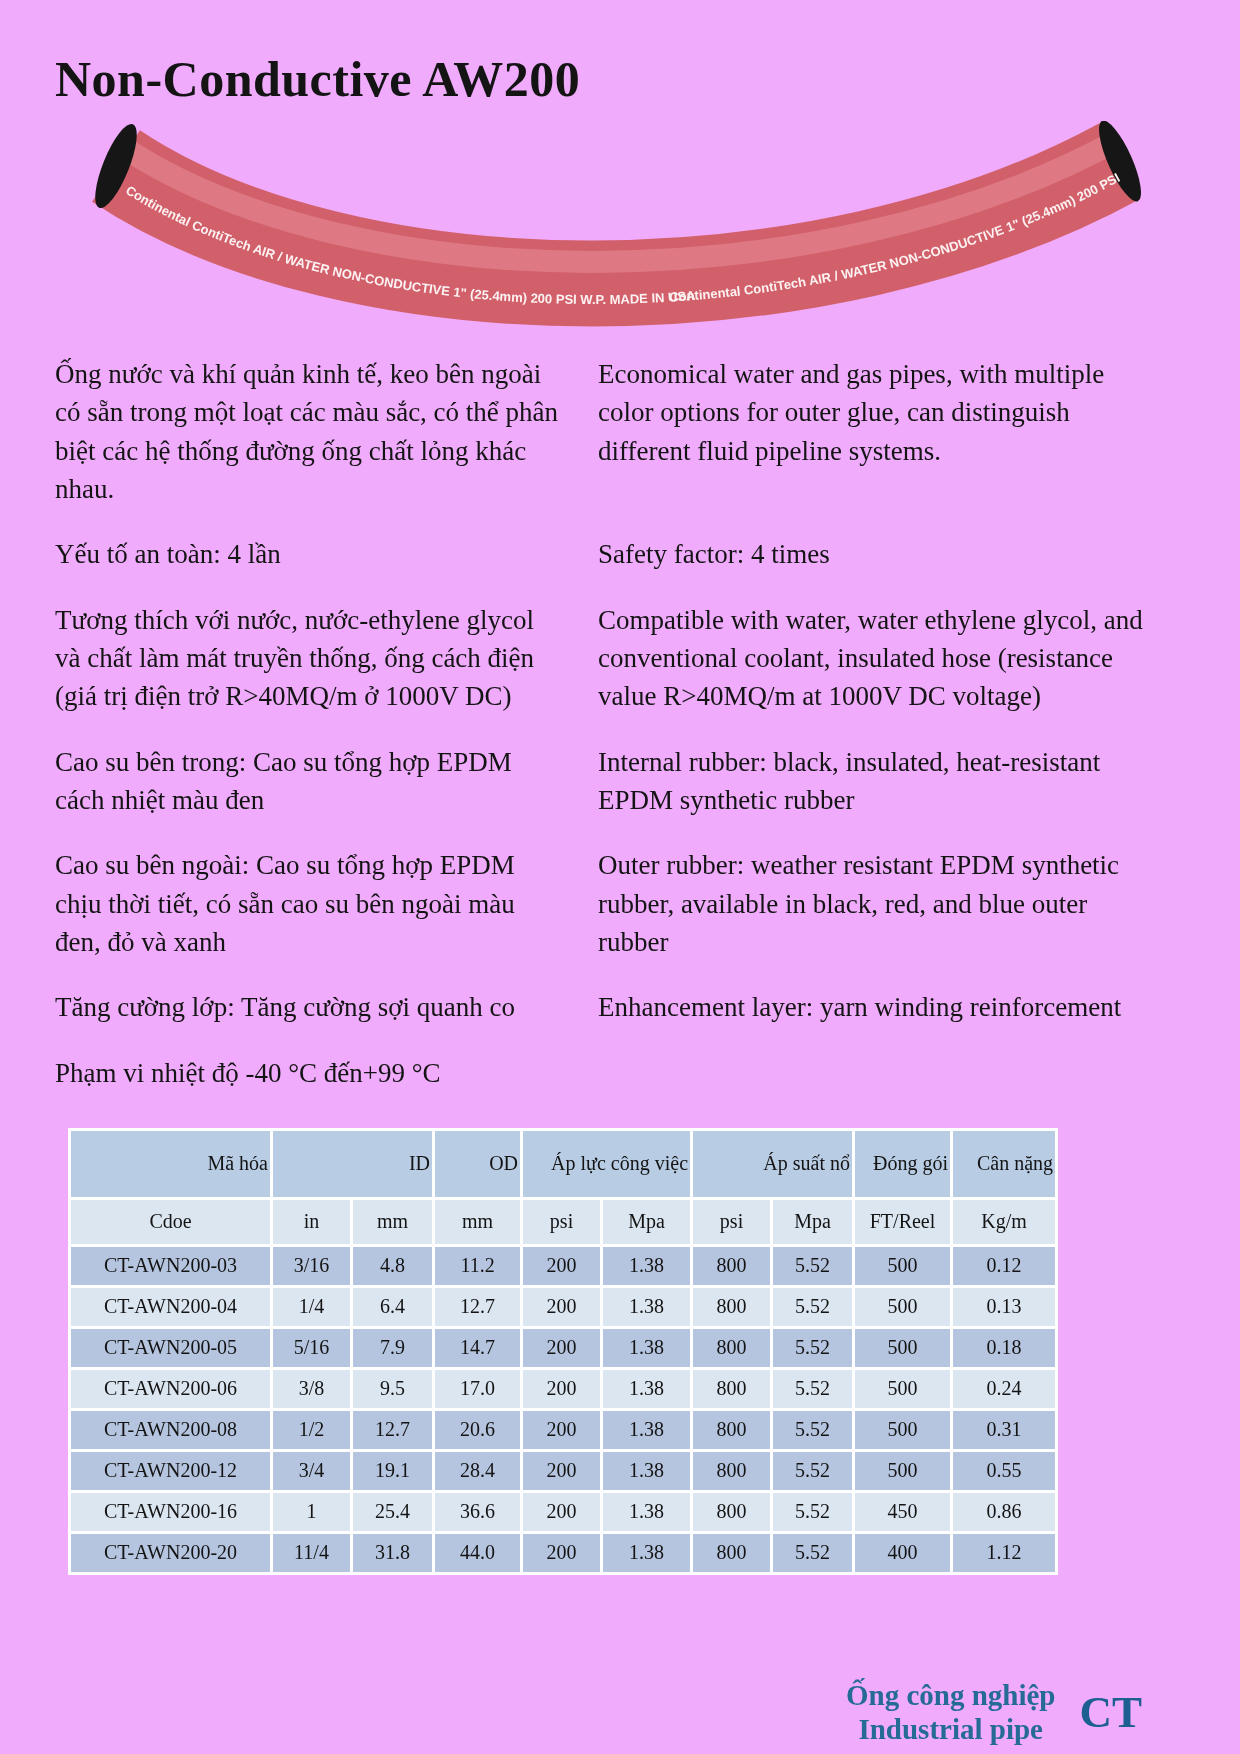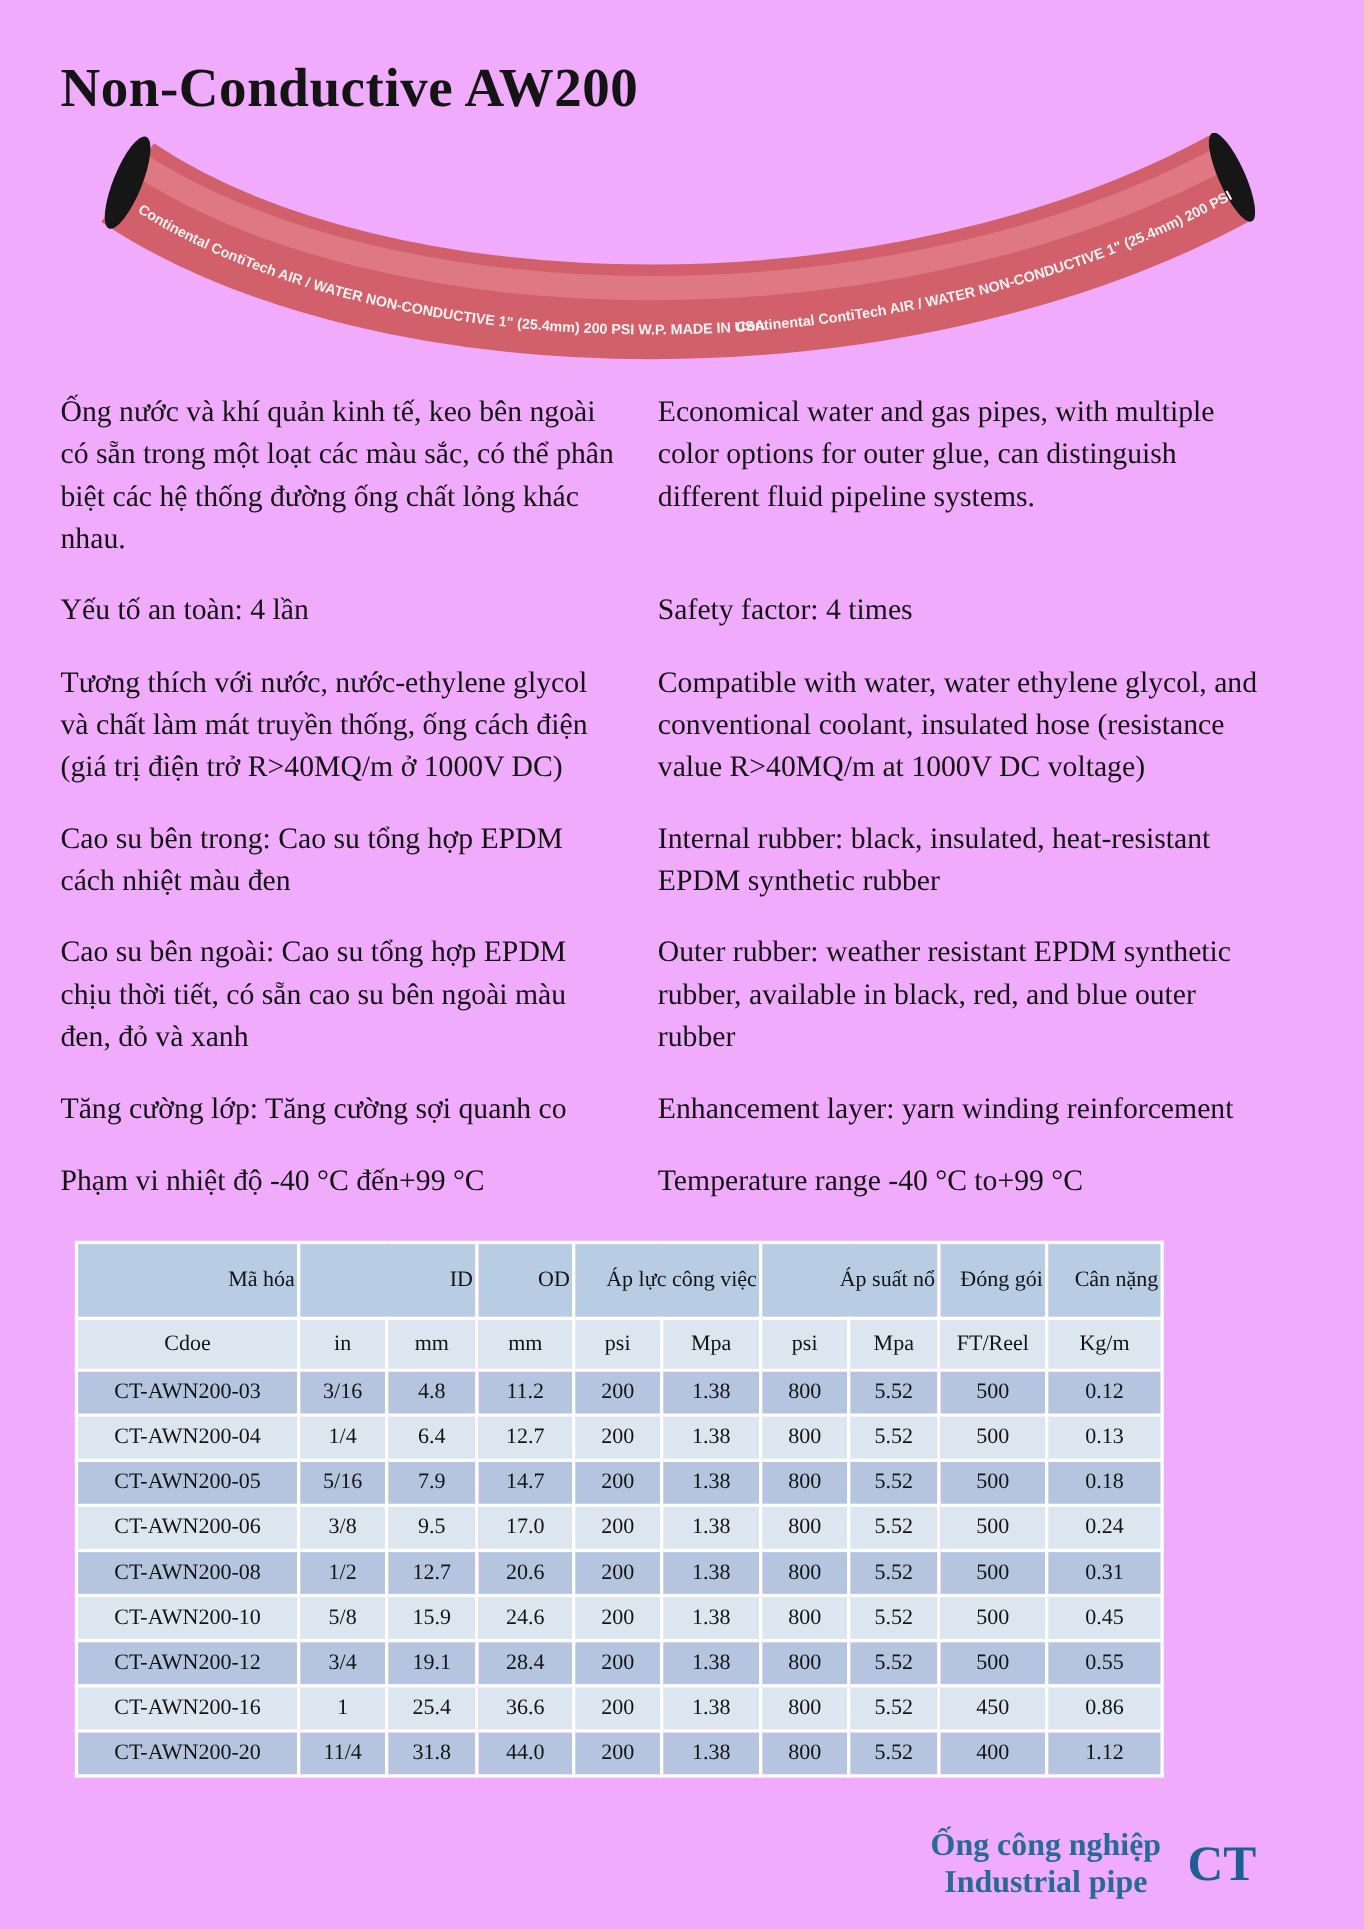--- a/index.html
+++ b/index.html
@@ -54,21 +54,21 @@
   }
   .spec-table thead tr.units td {
     background:#dce6f1;
     height:44px;
   }
   .spec-table tbody td { height:38px; }
   .spec-table tbody tr.row-dark  td { background:#b5c5df; }
   .spec-table tbody tr.row-light td { background:#dce6f1; }
   .footer {
     position:absolute;
-    right:98px; bottom:26px;
+    right:98px; bottom:8px;
     display:flex;
     align-items:center;
     gap:24px;
   }
   .footer .tagline {
     text-align:center;
     font-weight:bold;
     font-size:29px;
     line-height:1.15;
     color:#266a96;
@@ -116,21 +116,20 @@
     <p>Safety factor: 4 times</p>
     <p>Tương thích với nước, nước-ethylene glycol và chất làm mát truyền thống, ống cách điện (giá trị điện trở R&gt;40MQ/m ở 1000V DC)</p>
     <p>Compatible with water, water ethylene glycol, and conventional coolant, insulated hose (resistance value R&gt;40MQ/m at 1000V DC voltage)</p>
     <p>Cao su bên trong: Cao su tổng hợp EPDM cách nhiệt màu đen</p>
     <p>Internal rubber: black, insulated, heat-resistant EPDM synthetic rubber</p>
     <p>Cao su bên ngoài: Cao su tổng hợp EPDM chịu thời tiết, có sẵn cao su bên ngoài màu đen, đỏ và xanh</p>
     <p>Outer rubber: weather resistant EPDM synthetic rubber, available in black, red, and blue outer rubber</p>
     <p>Tăng cường lớp: Tăng cường sợi quanh co</p>
     <p>Enhancement layer: yarn winding reinforcement</p>
     <p>Phạm vi nhiệt độ -40 °C đến+99 °C</p>
-    <p>Temperature range -40 °C to+99 °C</p>
   </div>
 
   <table class="spec-table">
     <colgroup>
       <col style="width:202px">
         <col style="width:80px">
         <col style="width:82px">
       <col style="width:88px">
         <col style="width:80px">
         <col style="width:90px">
@@ -216,32 +215,20 @@
           <td>1/2</td>
           <td>12.7</td>
           <td>20.6</td>
           <td>200</td>
           <td>1.38</td>
           <td>800</td>
           <td>5.52</td>
           <td>500</td>
           <td>0.31</td>
         </tr>
-        <tr class="row-light">
-          <td>CT-AWN200-10</td>
-          <td>5/8</td>
-          <td>15.9</td>
-          <td>24.6</td>
-          <td>200</td>
-          <td>1.38</td>
-          <td>800</td>
-          <td>5.52</td>
-          <td>500</td>
-          <td>0.45</td>
-        </tr>
         <tr class="row-dark">
           <td>CT-AWN200-12</td>
           <td>3/4</td>
           <td>19.1</td>
           <td>28.4</td>
           <td>200</td>
           <td>1.38</td>
           <td>800</td>
           <td>5.52</td>
           <td>500</td>

